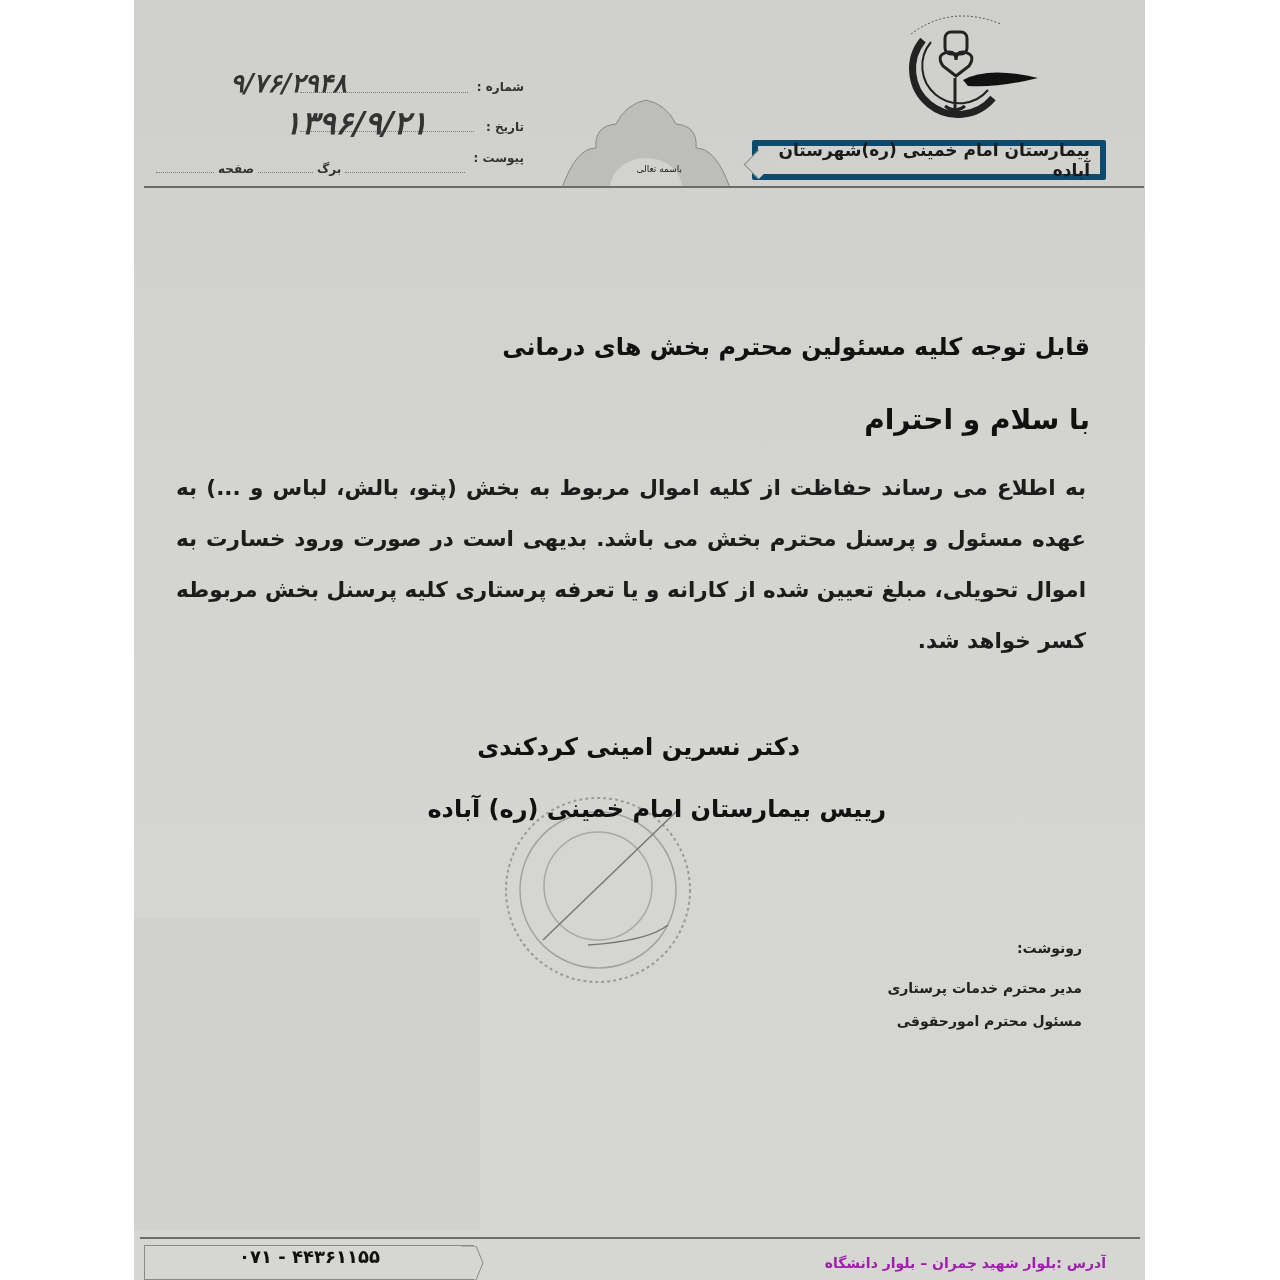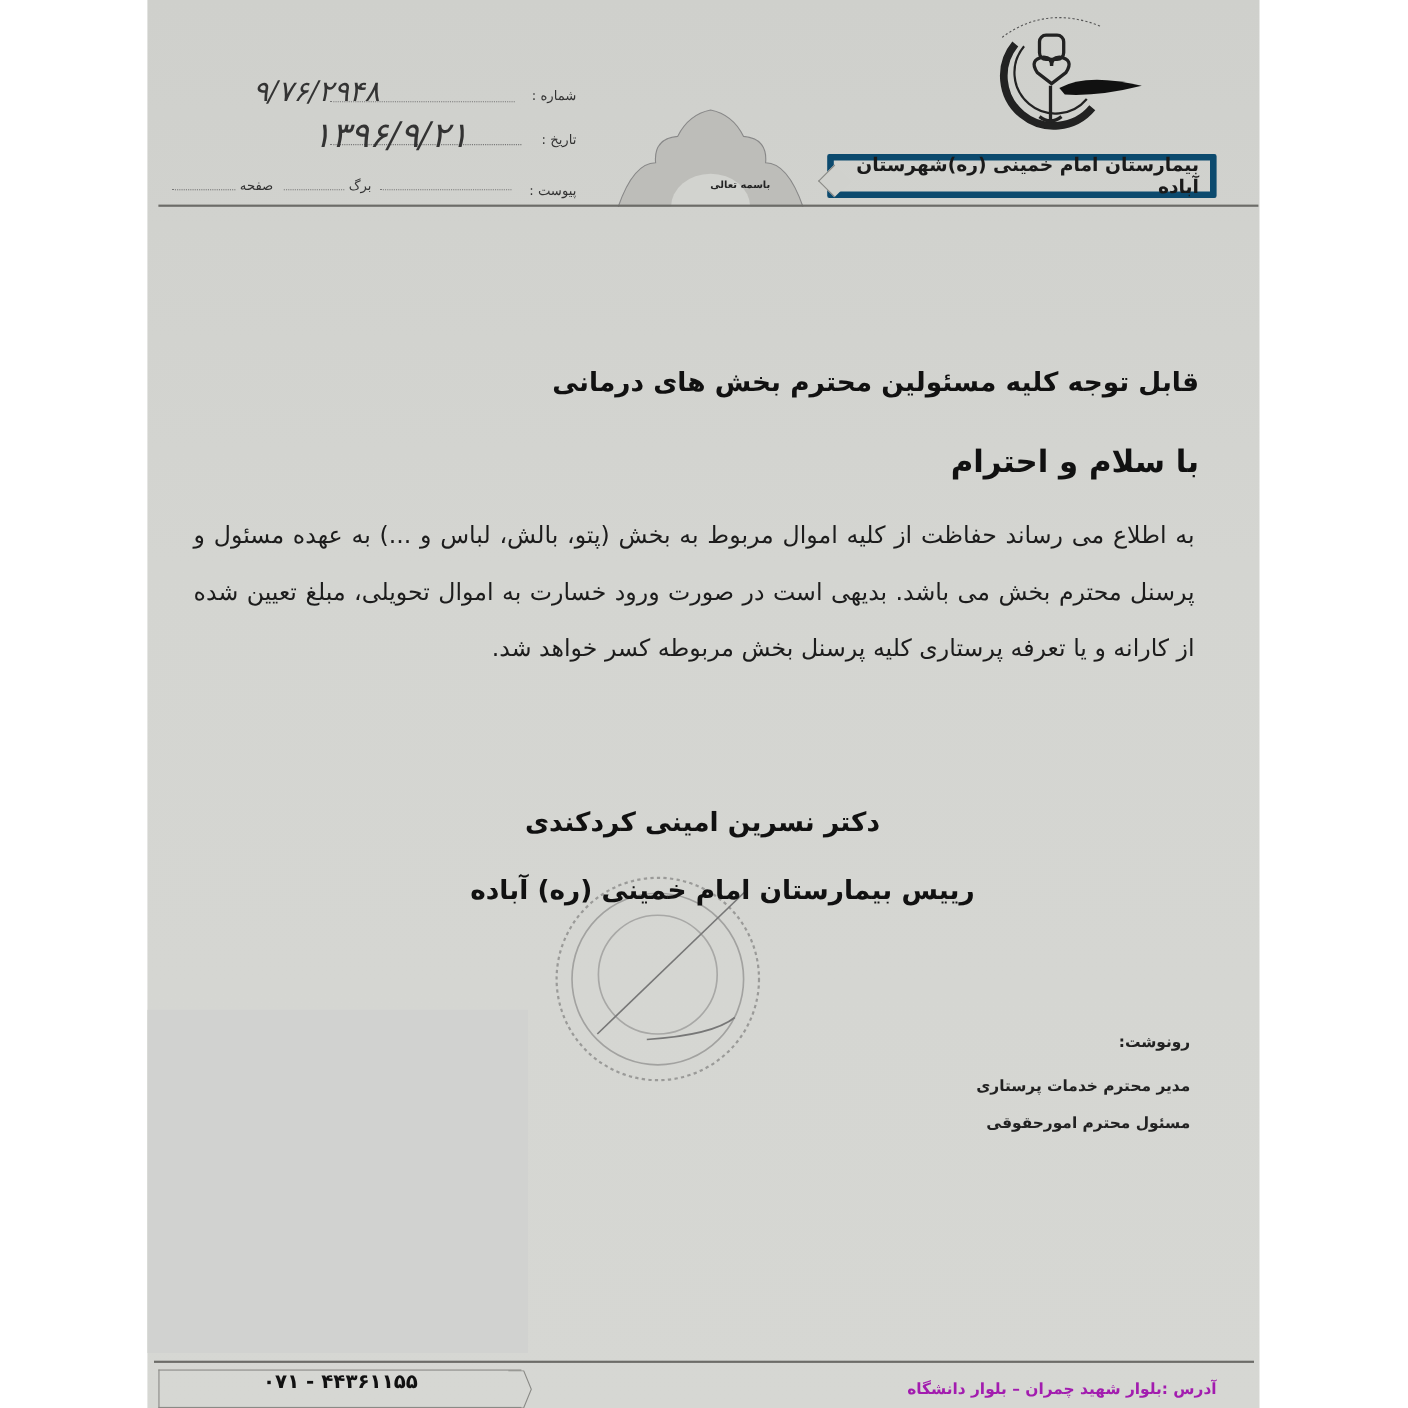--- a/index.html
+++ b/index.html
@@ -8,37 +8,37 @@
     font-family: "DejaVu Sans", sans-serif;
   }
   .paper {
     position: absolute; left: 134px; top: 0; width: 1011px; height: 1280px;
     background: linear-gradient(180deg, #cfd0cc 0%, #d4d5d1 40%, #d6d7d3 100%);
   }
   .patch {
     position: absolute; left: 134px; top: 918px; width: 346px; height: 312px;
     background: #d1d2d0;
   }
-  .rtl { direction: rtl; unicode-bidi: isolate; }
+  .rtl { direction: rtl; unicode-bidi: isolate; font-weight: bold; }
   .abs { position: absolute; }
 
   
   .logo { left: 893px; top: 10px; width: 150px; height: 110px; }
   .hdr-title-box {
     left: 752px; top: 140px; width: 354px; height: 40px;
     border: 6px solid #0c4a6e; border-radius: 2px;
     display: flex; align-items: center; justify-content: flex-end; padding-right: 10px; box-sizing: border-box;
     font-weight: bold; font-size: 17px; color: #1a1a1a;
   }
   .hdr-title-box:before {
     content: ""; position: absolute; left: -10px; top: 8px; width: 20px; height: 20px;
     border-left: 1px solid #8a8a86; border-bottom: 1px solid #8a8a86; transform: rotate(45deg); background: #d0d1cd;
   }
   .ornament { left: 556px; top: 98px; width: 180px; height: 92px; }
-  .besmeh { left: 612px; top: 164px; width: 70px; text-align: center; font-size: 9px; font-weight: bold; color: #222; margin-left: 26px; }
+  .besmeh { left: 612px; top: 164px; width: 70px; font-size: 9px; font-weight: normal; color: #222; }
   .meta-row { font-size: 12px; color: #333; }
   .hw { font-family: "DejaVu Serif", serif; font-size: 26px; color: #333; font-style: italic; letter-spacing: 1px; }
   .rule { background: #6c6c68; height: 2px; }
   .dashes { border-top: 1px dotted #777; height: 0; }
 
   
   .addressee { right: 190px; top: 333px; font-size: 24px; font-weight: bold; color: #111; }
   .greeting { right: 190px; top: 403px; font-size: 28px; font-weight: bold; color: #111; }
   .body-text {
     left: 176px; top: 462px; width: 910px; font-size: 21.5px; line-height: 51px; color: #1c1c1c;
@@ -87,21 +87,21 @@
 <div class="abs besmeh rtl">باسمه تعالی</div>
 
 <div class="abs rtl meta-row" style="right:756px; top:80px;">شماره :</div>
 <div class="abs dashes" style="left:300px; top:92px; width:168px;"></div>
 <div class="abs hw rtl" style="left:230px; top:68px;">۹/۷۶/۲۹۴۸</div>
 
 <div class="abs rtl meta-row" style="right:756px; top:120px;">تاریخ :</div>
 <div class="abs dashes" style="left:300px; top:131px; width:174px;"></div>
 <div class="abs hw rtl" style="left:284px; top:104px; font-size:32px;">۱۳۹۶/۹/۲۱</div>
 
-<div class="abs rtl meta-row" style="right:756px; top:166px;">پیوست :</div>
+<div class="abs rtl meta-row" style="right:756px; top:151px;">پیوست :</div>
 <div class="abs dashes" style="left:345px; top:172px; width:120px;"></div>
 <div class="abs rtl meta-row" style="left:317px; top:162px;">برگ</div>
 <div class="abs dashes" style="left:258px; top:172px; width:55px;"></div>
 <div class="abs rtl meta-row" style="left:218px; top:162px;">صفحه</div>
 <div class="abs dashes" style="left:156px; top:172px; width:58px;"></div>
 
 <div class="abs rule" style="left:144px; top:186px; width:1000px;"></div>
 
 <div class="abs addressee rtl">قابل توجه کلیه مسئولین محترم بخش های درمانی</div>
 <div class="abs greeting rtl">با سلام و احترام</div>

